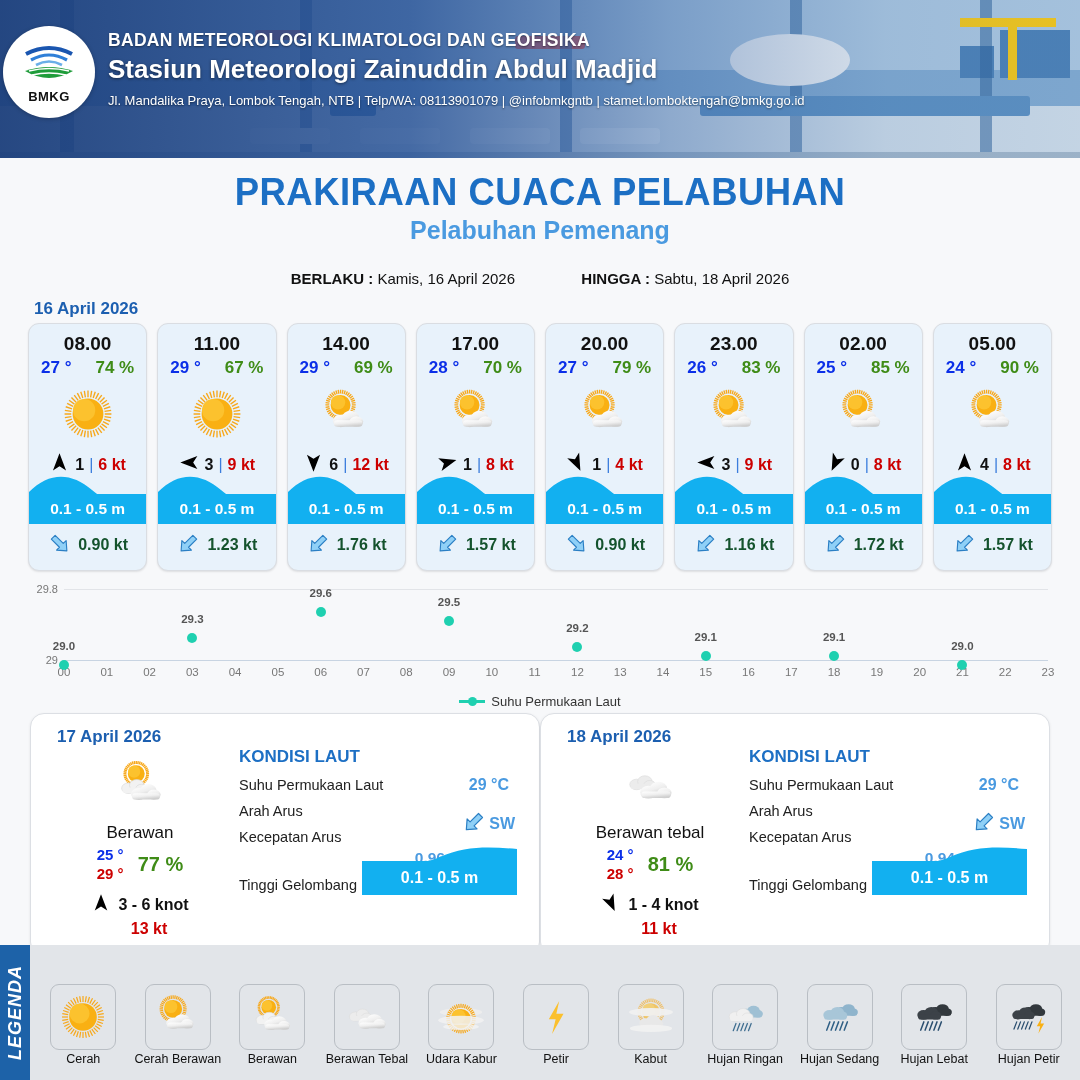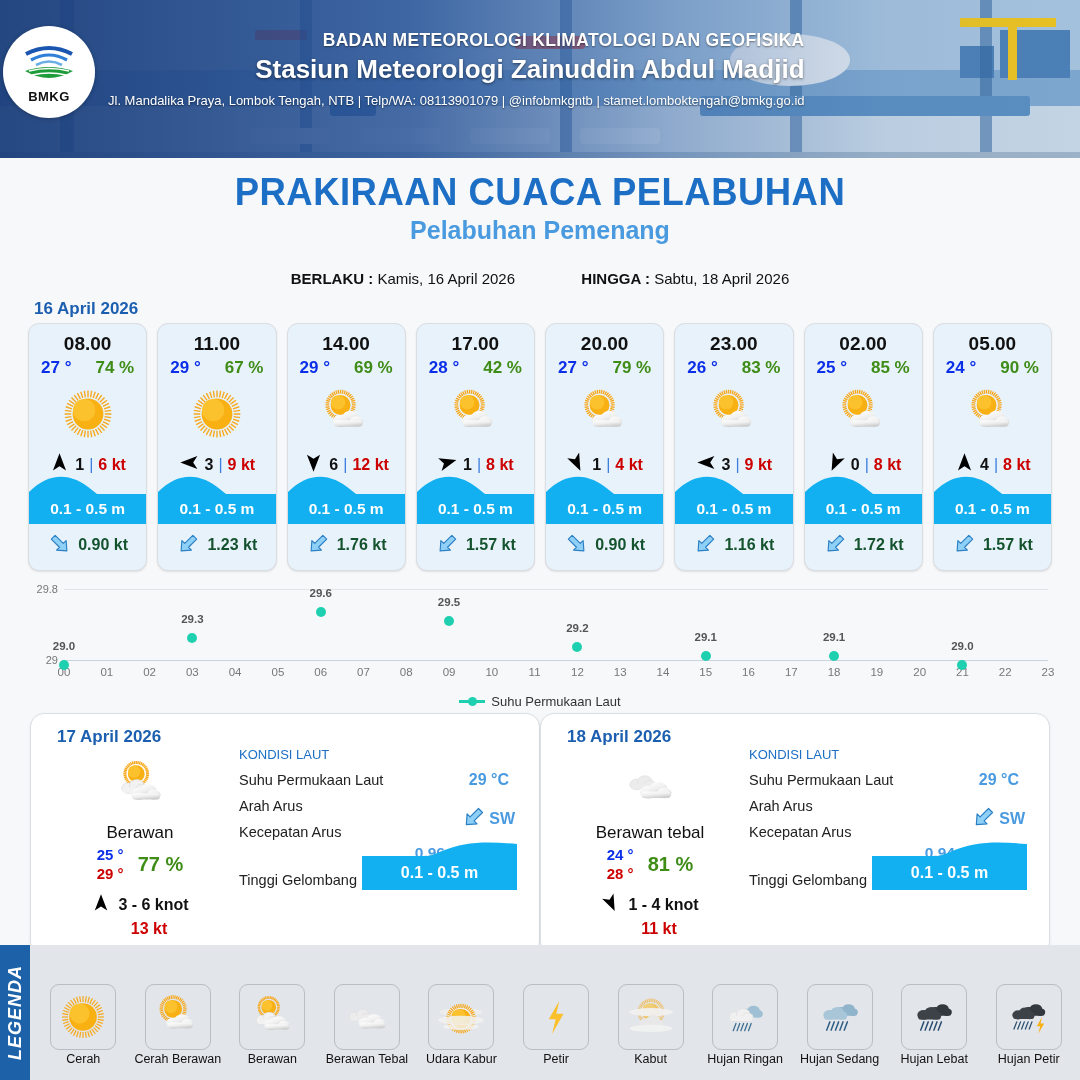--- a/index.html
+++ b/index.html
@@ -21,21 +21,21 @@
                rgba(60,106,170,.42) 62%, rgba(80,126,182,.12) 82%, rgba(90,134,188,.05) 100%);
   }
   .logo {
     position:absolute; left:3px; top:26px; width:92px; height:92px;
     background:#fff; border-radius:50%/50%;
     display:flex; flex-direction:column; align-items:center; justify-content:center;
     box-shadow:0 1px 4px rgba(0,0,0,.25);
   }
   .logo-mark { width:58px; height:48px; position:relative; }
   .logo-text { font-size:13px; font-weight:bold; color:#111; letter-spacing:.5px; margin-top:1px;}
-  .hdr-texts { position:absolute; left:108px; top:30px; color:#fff;text-align:right; }
+  .hdr-texts { position:absolute; left:108px; top:30px; color:#fff; }
   .hdr-l1 { font-size:17.5px; font-weight:bold; letter-spacing:.3px; text-shadow:0 1px 2px rgba(0,0,0,.45); }
   .hdr-l2 { font-size:26px; font-weight:bold; margin-top:3px; text-shadow:0 1px 3px rgba(0,0,0,.5); }
   .hdr-l3 { font-size:13px; margin-top:8px; text-shadow:0 1px 2px rgba(0,0,0,.5); }
 
   
   .title-wrap { text-align:center; padding-top:13px; }
   .title-main {
     font-size:38px; font-weight:bold; color:#1c6fc4; letter-spacing:.5px;
     font-family:"Liberation Sans", sans-serif; transform:scaleX(.96);
   }
@@ -101,21 +101,21 @@
   .d-icon { height:62px; display:flex; align-items:center; justify-content:center; }
   .d-cond { font-size:17px; color:#111; margin-top:7px; }
   .d-temps { display:flex; align-items:center; justify-content:center; gap:14px; margin-top:3px; }
   .d-tcol { display:flex; flex-direction:column; font-size:15px; font-weight:bold; line-height:1.25; }
   .d-tmin { color:#0b2fe8; }
   .d-tmax { color:#cc0000; }
   .d-hum { font-size:20px; font-weight:bold; color:#3f8c17; }
   .d-wind { display:flex; align-items:center; justify-content:center; gap:7px; margin-top:9px; font-size:16px; font-weight:bold; color:#111; }
   .d-gust { font-size:16px; font-weight:bold; color:#cc0000; margin-top:3px; margin-left:18px; }
   .d-right { position:absolute; left:208px; right:10px; top:33px; }
-  .d-sec { font-size:13px; font-weight:normal; color:#1c6fc4; }
+  .d-sec { font-size:17px; font-weight:bold; color:#1c6fc4; }
   .d-line { position:relative; margin-top:10px; font-size:14.5px; color:#222; }
   .d-val { position:absolute; right:20px; top:-1px; font-size:16px; font-weight:bold; color:#4a9ae0; }
   .d-val.cur { right:14px; top:6px; display:flex; align-items:center; gap:2px; }
   .d-speed { margin-top:4px; text-align:right; padding-right:22px; font-size:15.5px; font-weight:bold; color:#4a9ae0; }
   .d-wave { position:absolute; right:12px; bottom:-2px; width:155px; height:52px; }
   .d-wave .band {
     position:absolute; left:0; right:0; bottom:0; height:34px; background:#12b0f0;
     display:flex; align-items:center; justify-content:center; color:#fff; font-size:16px; font-weight:bold;
   }
 
@@ -476,21 +476,21 @@
     <path d="M12 2 L18.5 9.5 L14.6 9.5 L14.6 20.5 L9.4 20.5 L9.4 9.5 L5.5 9.5 Z" fill="#8fd0f7" stroke="#2b7fc4" stroke-width="1.1" stroke-linejoin="round"></path>
             </svg></span>
         <span class="cur-val">1.76 kt</span>
       </div>
     </div>
     </div>
     <div class="card">
     <div class="c-time">17.00</div>
     <div class="c-row">
       <div class="c-temp">28 °</div>
-      <div class="c-hum">42 %</div>
+      <div class="c-hum">70 %</div>
     </div>
     <div class="c-icon">
         <svg viewBox="0 0 64 64" width="58" height="58">
           <defs>
             <linearGradient id="gcl" x1="0" y1="0" x2="0.4" y2="1">
     <stop offset="0%" stop-color="#ffffff"></stop>
               <stop offset="55%" stop-color="#efefef"></stop>
               <stop offset="100%" stop-color="#cfcfcf"></stop>
   </linearGradient>
           </defs>

